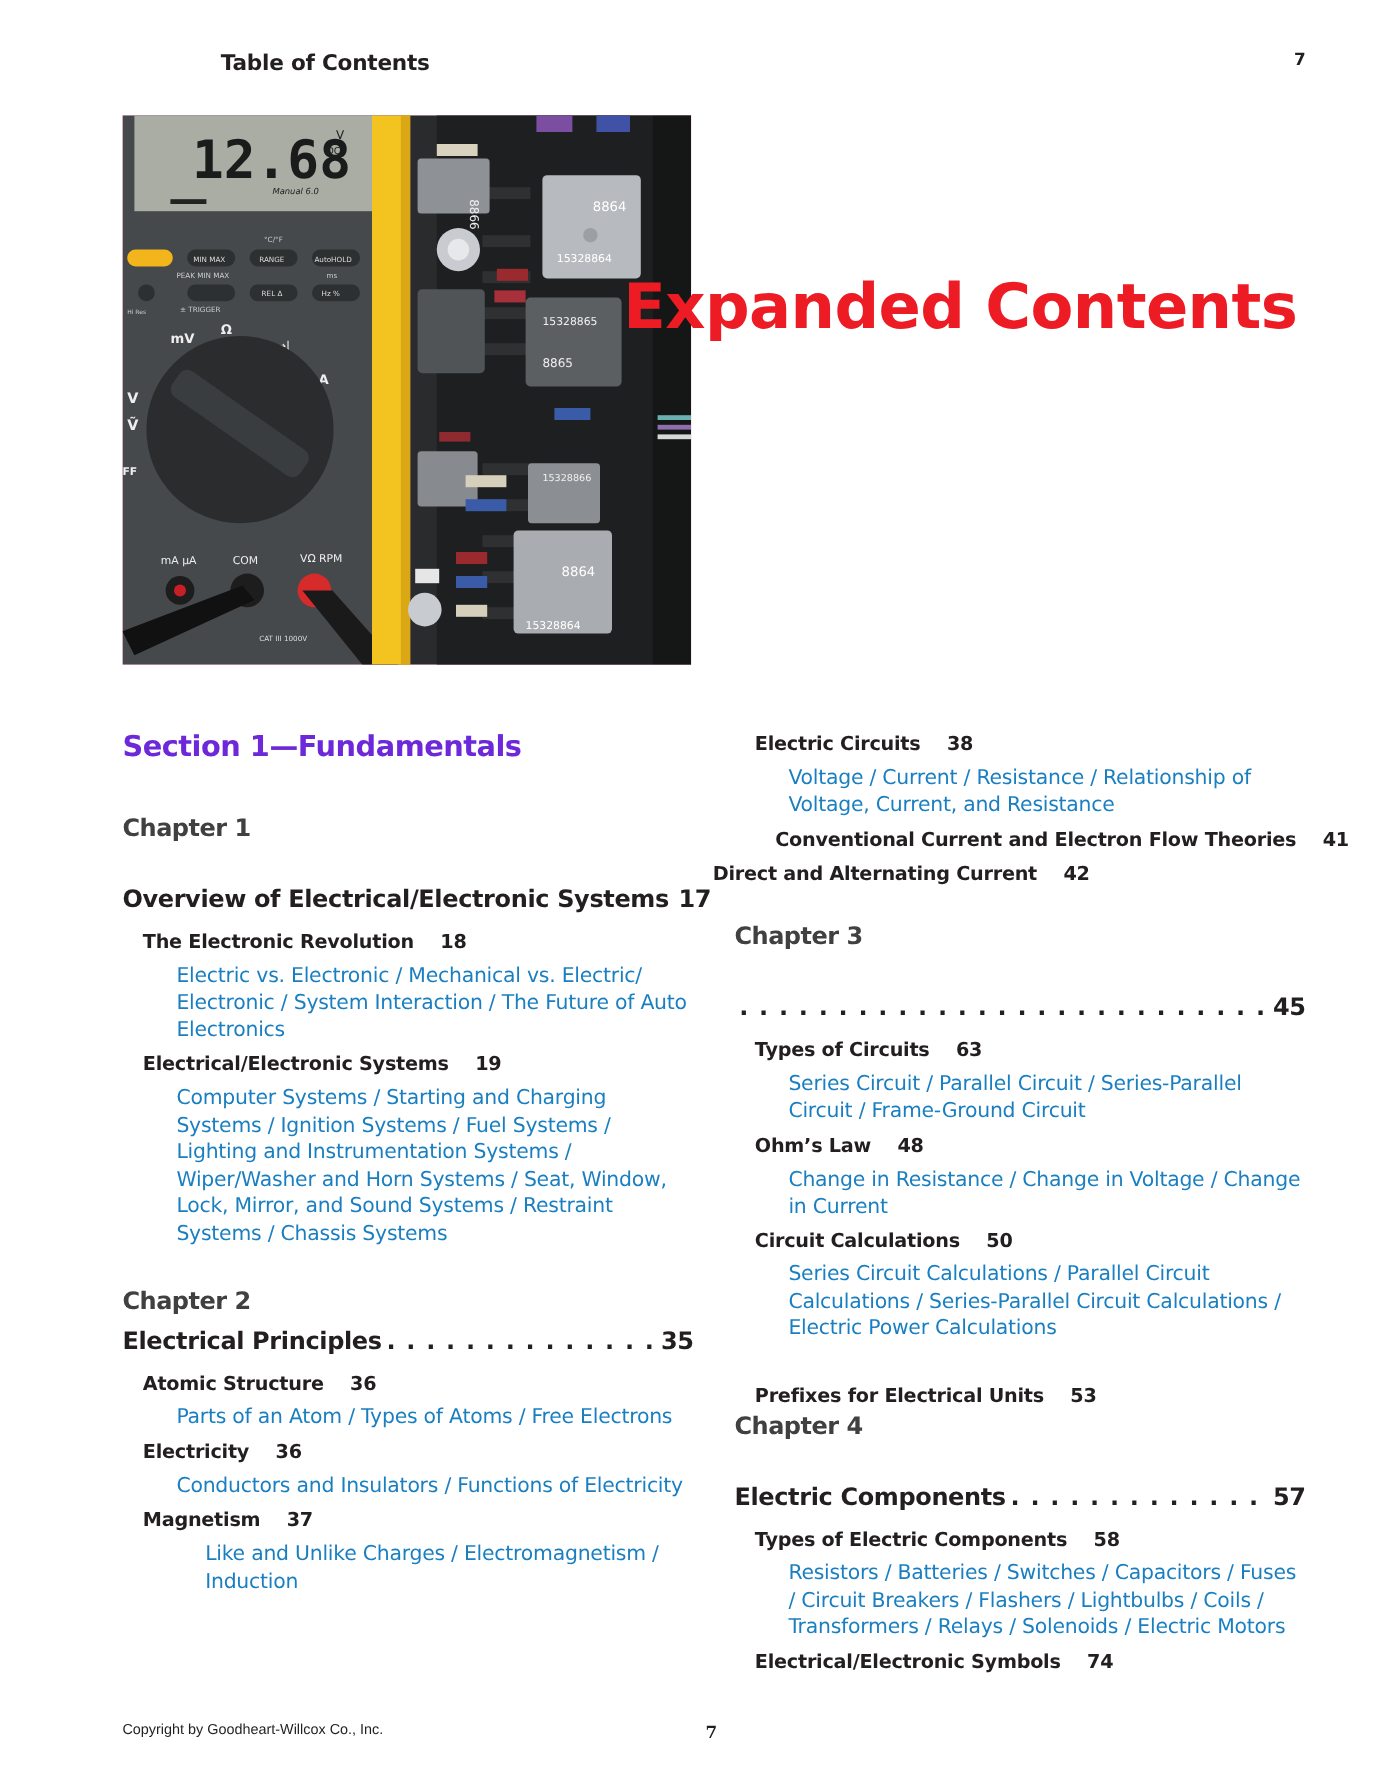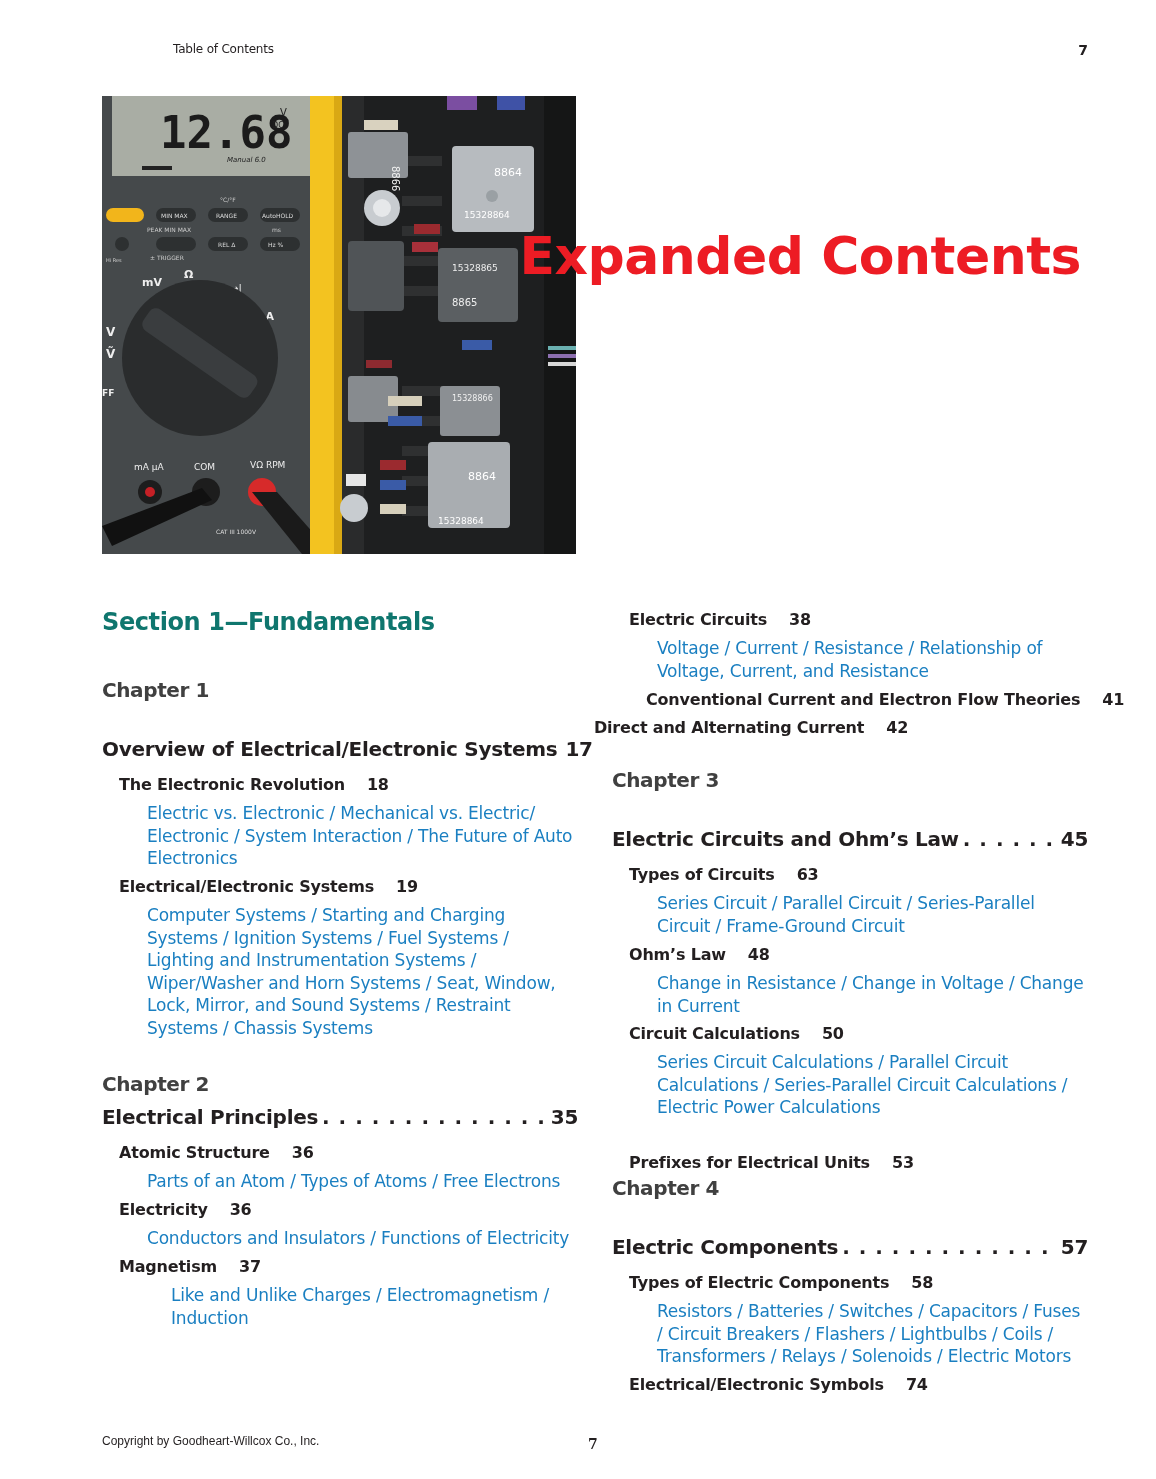--- a/index.html
+++ b/index.html
@@ -1,41 +1,41 @@
 <!DOCTYPE html>
 <html><head>
   <meta charset="utf-8">
   <style>
     html, body { margin: 0; padding: 0; background: #ffffff; }
     body {
       width: 1156px; height: 1479px; position: relative; overflow: hidden;
       font-family: "DejaVu Sans", sans-serif; color: #231f20;
     }
     .running-head {
-      position: absolute; top: 42px; left: 173px;
-      font-size: 12px; font-weight: normal; letter-spacing: -0.2px;
+      position: absolute; top: 42px; left: 184px;
+      font-size: 18px; font-weight: bold; letter-spacing: -0.2px;
     }
     .running-page {
       position: absolute; top: 42px; right: 68px;
       font-size: 14px; font-weight: bold;
     }
     
     .photo {
       position: absolute; left: 102px; top: 96px; width: 474px; height: 458px;
       overflow: hidden; background: #f9a8d4;
     }
     .photo svg { display: block; }
     .page-title {
       position: absolute; top: 226px; right: 75px;
       font-size: 52px; font-weight: bold; color: #ed1c24;
       letter-spacing: -0.5px;
       font-family: "DejaVu Sans", sans-serif;
     }
     .section-title {
-      position: absolute; font-size: 24px; font-weight: bold; color: #0f766e;
+      position: absolute; font-size: 24px; font-weight: bold; color: #6d28d9;
       letter-spacing: -0.4px; white-space: nowrap;
     }
     .chapter-label {
       position: absolute; font-size: 20px; font-weight: bold; color: #404040;
       letter-spacing: -0.4px; white-space: nowrap;
     }
     .chapter-title {
       position: absolute; font-size: 20px; font-weight: bold; color: #231f20;
       display: flex; align-items: baseline; white-space: nowrap;
       letter-spacing: -0.3px;
@@ -229,21 +229,20 @@
 <div class="subtopics" style="left:657px; top:637px; width:420px;">Voltage / Current / Resistance / Relationship of Voltage, Current, and Resistance</div>
 <div class="topic" style="left:646px; top:690px;">
   <span>Conventional Current and Electron Flow Theories</span><span class="pg">41</span>
 </div>
 <div class="topic" style="left:594px; top:718px;">
   <span>Direct and Alternating Current</span><span class="pg">42</span>
 </div>
 
 <div class="chapter-label" style="left:612px; top:768px;">Chapter 3</div>
 <div class="chapter-title" style="left:612px; top:827px; width:476px;">
-  <span>Electric Circuits and Ohm’s Law</span>
   <span class="leader"></span>
   <span>45</span>
 </div>
 <div class="topic" style="left:629px; top:865px;">
   <span>Types of Circuits</span><span class="pg">63</span>
 </div>
 <div class="subtopics" style="left:657px; top:892px; width:400px;">Series Circuit / Parallel Circuit / Series-Parallel Circuit / Frame-Ground Circuit</div>
 <div class="topic" style="left:629px; top:945px;">
   <span>Ohm’s Law</span><span class="pg">48</span>
 </div>

